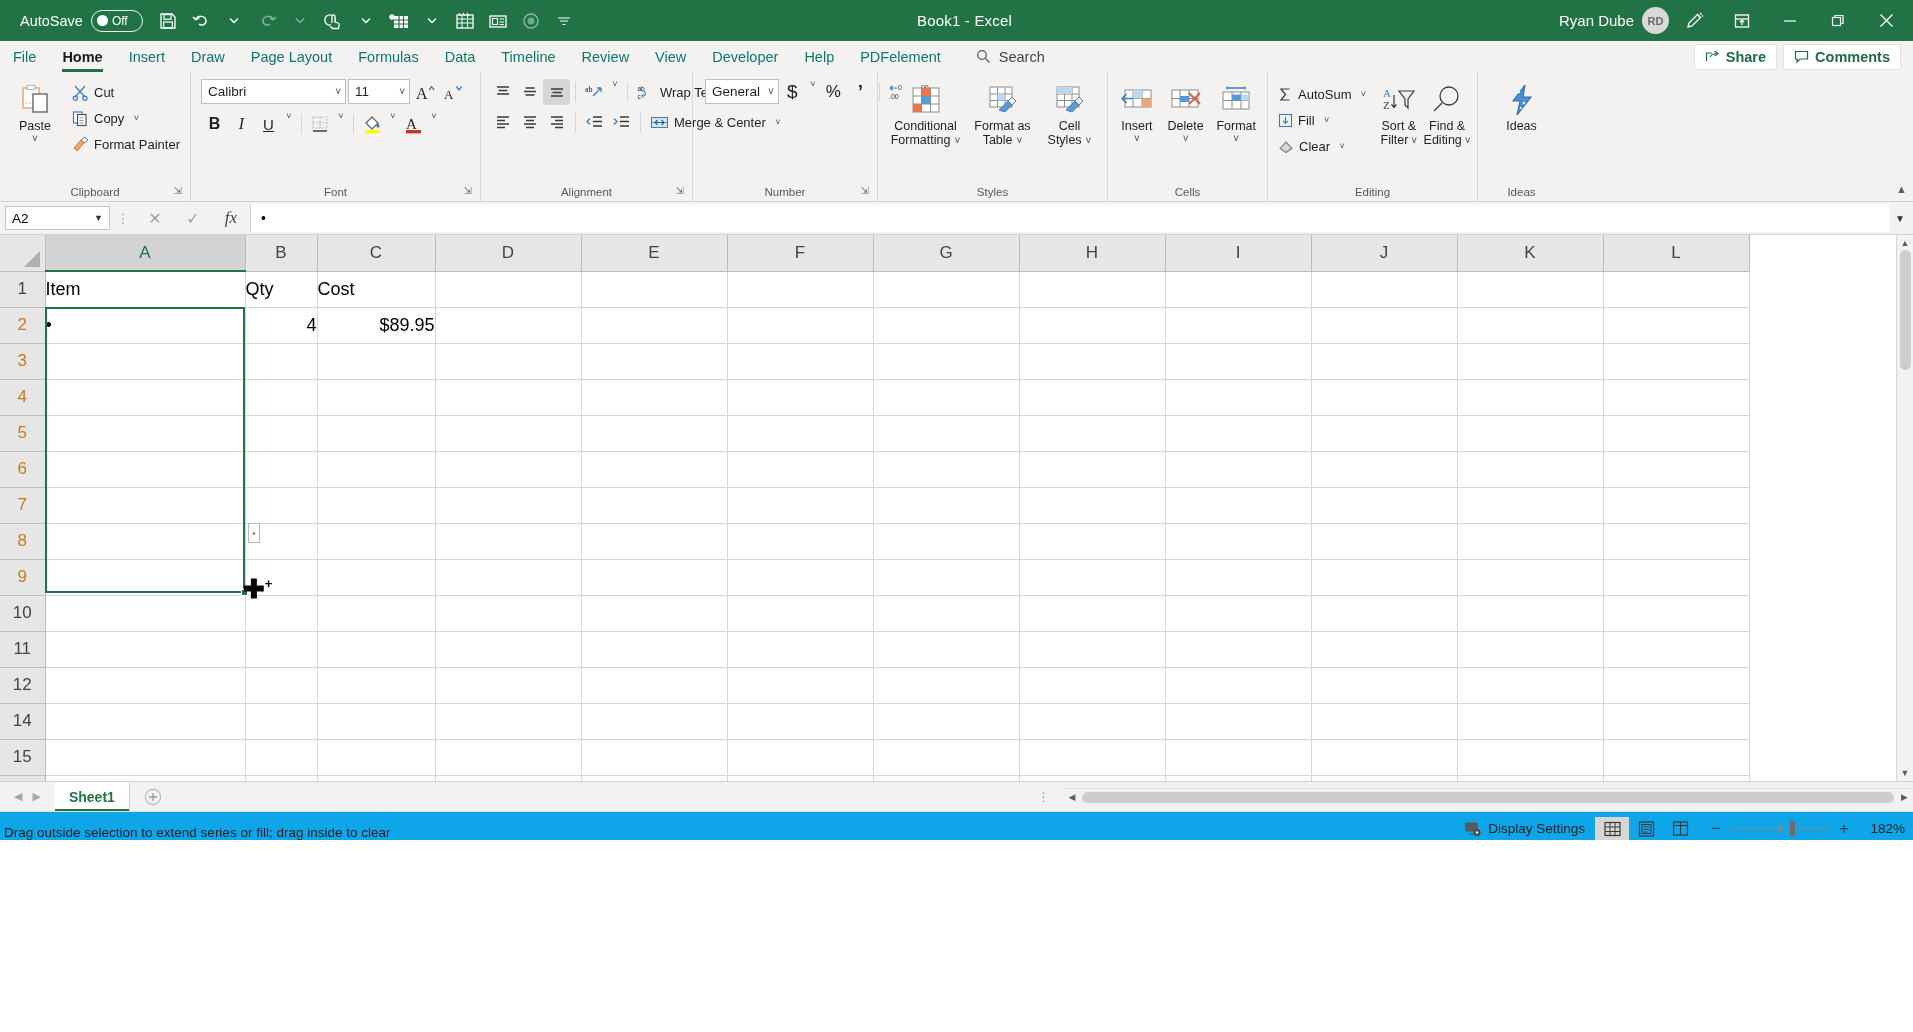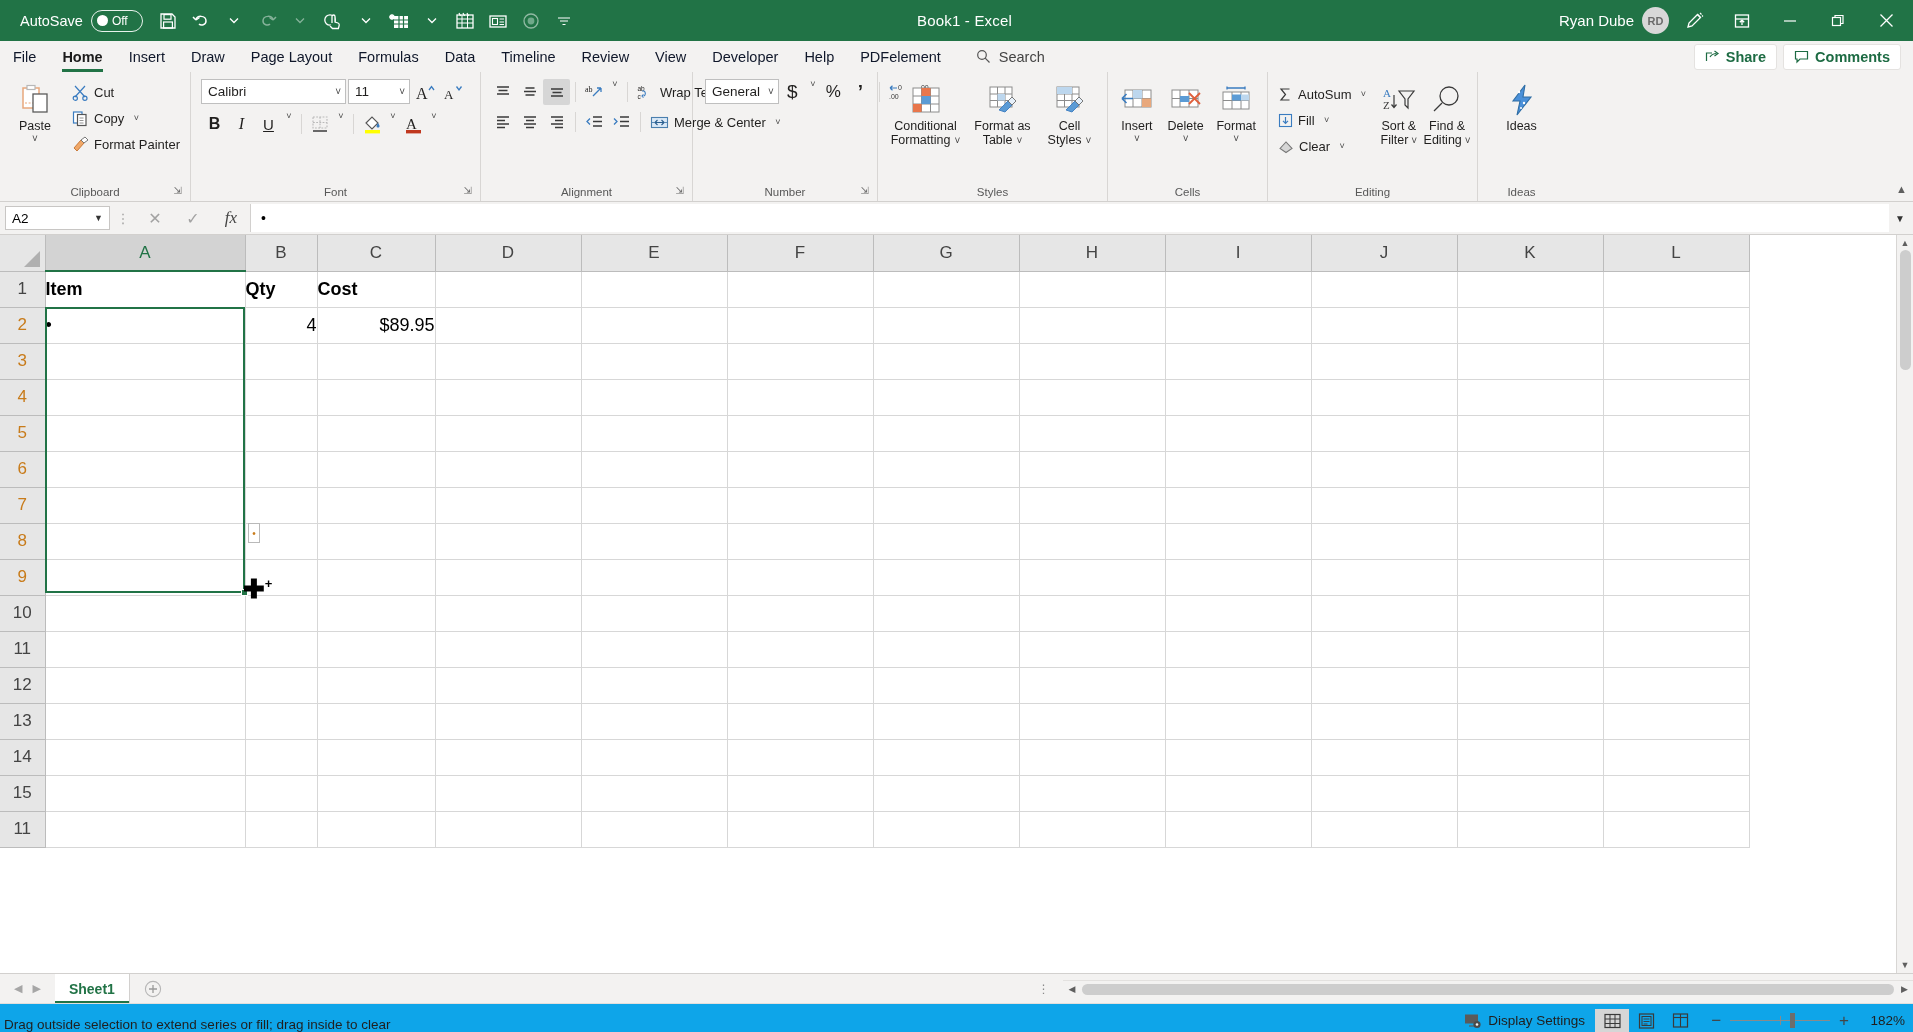--- a/index.html
+++ b/index.html
@@ -2,21 +2,21 @@
 <html><head>
 <meta charset="utf-8">
 <style>
   * { box-sizing: border-box; margin: 0; padding: 0; }
   html, body {
     width: 1913px; height: 1032px;
     font-family: "Liberation Sans", sans-serif;
     overflow: hidden;
     background: #ffffff;
   }
-  .app { position: relative; width: 1913px; height: 1032px; display: flex; flex-direction: column; }
+  .app { position: relative; width: 1913px; height: 840px; display: flex; flex-direction: column; }
 
   
   .titlebar {
     height: 41px; background: #217346; color: #fff;
     display: flex; align-items: center; position: relative; flex: none;
   }
   .qat { display: flex; align-items: center; gap: 2px; padding-left: 10px; }
   .qat-item {
     height: 31px; min-width: 31px; display: flex; align-items: center; justify-content: center;
     color: #fff; padding: 0 4px;
@@ -43,21 +43,21 @@
     font-size: 11px; display: flex; align-items: center; justify-content: center; font-weight: bold;
   }
   .winbtn { width: 46px; height: 41px; display: flex; align-items: center; justify-content: center; }
 
   
   .tabbar {
     height: 31px; background: #f3f2f1; display: flex; align-items: stretch; flex: none;
     position: relative;
   }
   .tab {
-    padding: 0 13px; display: flex; align-items: center; font-size: 14.5px; color: #0f172a;
+    padding: 0 13px; display: flex; align-items: center; font-size: 14.5px; color: #0f766e;
     white-space: nowrap;
   }
   .tab.active { color: #1b1b1b; font-weight: bold; position: relative; }
   .tab.active::after {
     content: ""; position: absolute; left: 13px; right: 13px; bottom: 0; height: 3px; background: #217346;
   }
   .searchbox {
     display: flex; align-items: center; gap: 8px; font-size: 14.5px; color: #444;
     padding-left: 22px;
   }
@@ -148,21 +148,21 @@
   td.rowhead {
     width: 45px; background: #e6e6e6; border-right: 1px solid #bcbcbc; border-bottom: 1px solid #bcbcbc;
     font-size: 17px; color: #444; text-align: center; vertical-align: middle;
   }
   td.rowhead.sel { color: #c87b1a; }
   td.cell {
     border-right: 1px solid #d7d7d7; border-bottom: 1px solid #d7d7d7;
     font-size: 18px; color: #000; padding: 0 6px; vertical-align: middle; background: #fff;
     overflow: hidden; white-space: nowrap;
   }
-  td.cell.hdr { font-weight: bold; }
+  td.cell.hdr { font-weight: normal; }
   td.cell.num { text-align: right; }
   .selbox {
     position: absolute; border: 2px solid #217346; pointer-events: none; z-index: 5;
   }
   .fillhandle {
     position: absolute; width: 7px; height: 7px; background: #217346;
     border: 1px solid #fff; z-index: 6;
   }
   .drag-cursor { position: absolute; z-index: 8; font-size: 26px; font-weight: bold; color: #000; line-height: 1; }
   .drag-cursor .plus-sup { font-size: 13px; vertical-align: super; }
@@ -1060,35 +1060,20 @@
               <td class="cell"></td>
               <td class="cell"></td>
               <td class="cell"></td>
               <td class="cell"></td>
               <td class="cell"></td>
               <td class="cell"></td>
               <td class="cell"></td>
               <td class="cell"></td>
             </tr>
             <tr style="height: 36px;">
-              <td class="rowhead">13</td>
-              <td class="cell"></td>
-              <td class="cell"></td>
-              <td class="cell"></td>
-              <td class="cell"></td>
-              <td class="cell"></td>
-              <td class="cell"></td>
-              <td class="cell"></td>
-              <td class="cell"></td>
-              <td class="cell"></td>
-              <td class="cell"></td>
-              <td class="cell"></td>
-              <td class="cell"></td>
-            </tr>
-            <tr style="height: 36px;">
               <td class="rowhead">14</td>
               <td class="cell"></td>
               <td class="cell"></td>
               <td class="cell"></td>
               <td class="cell"></td>
               <td class="cell"></td>
               <td class="cell"></td>
               <td class="cell"></td>
               <td class="cell"></td>
               <td class="cell"></td>

